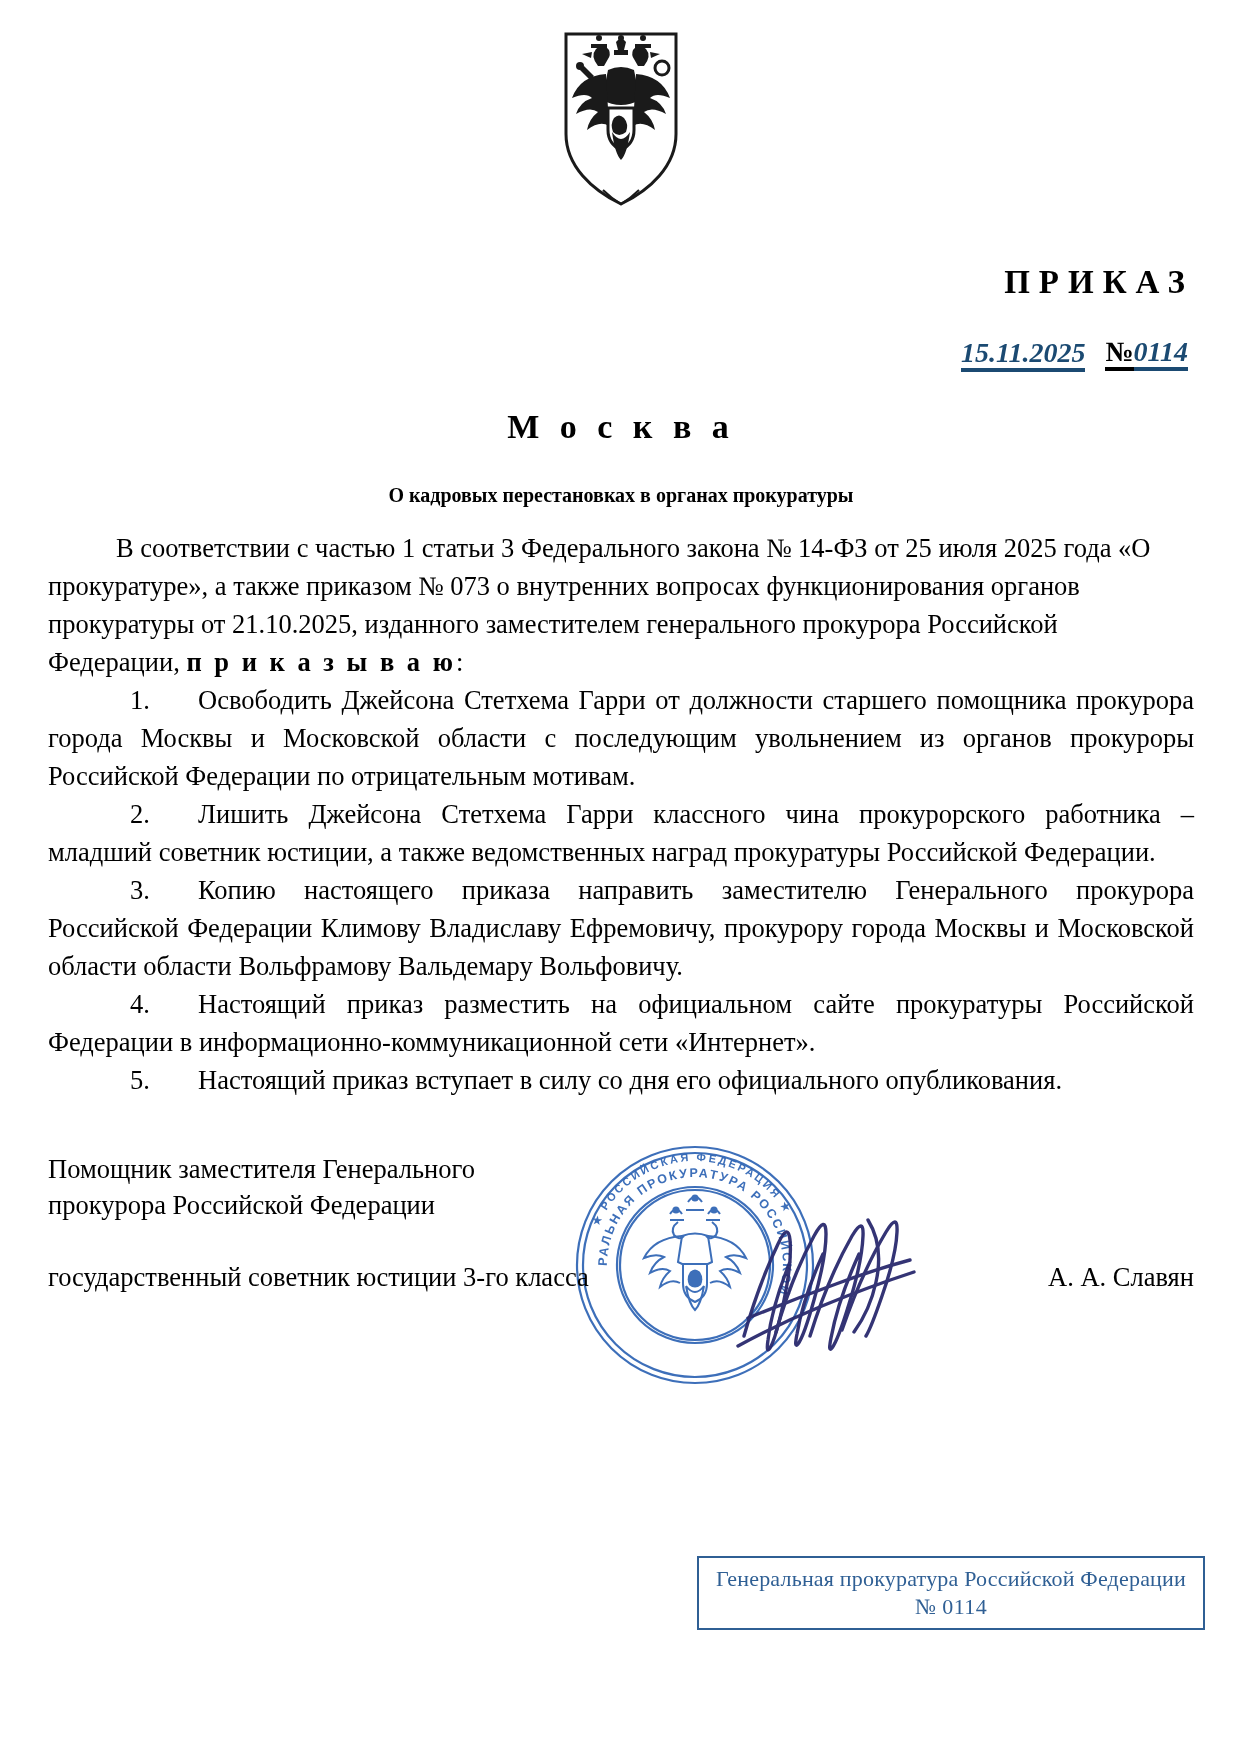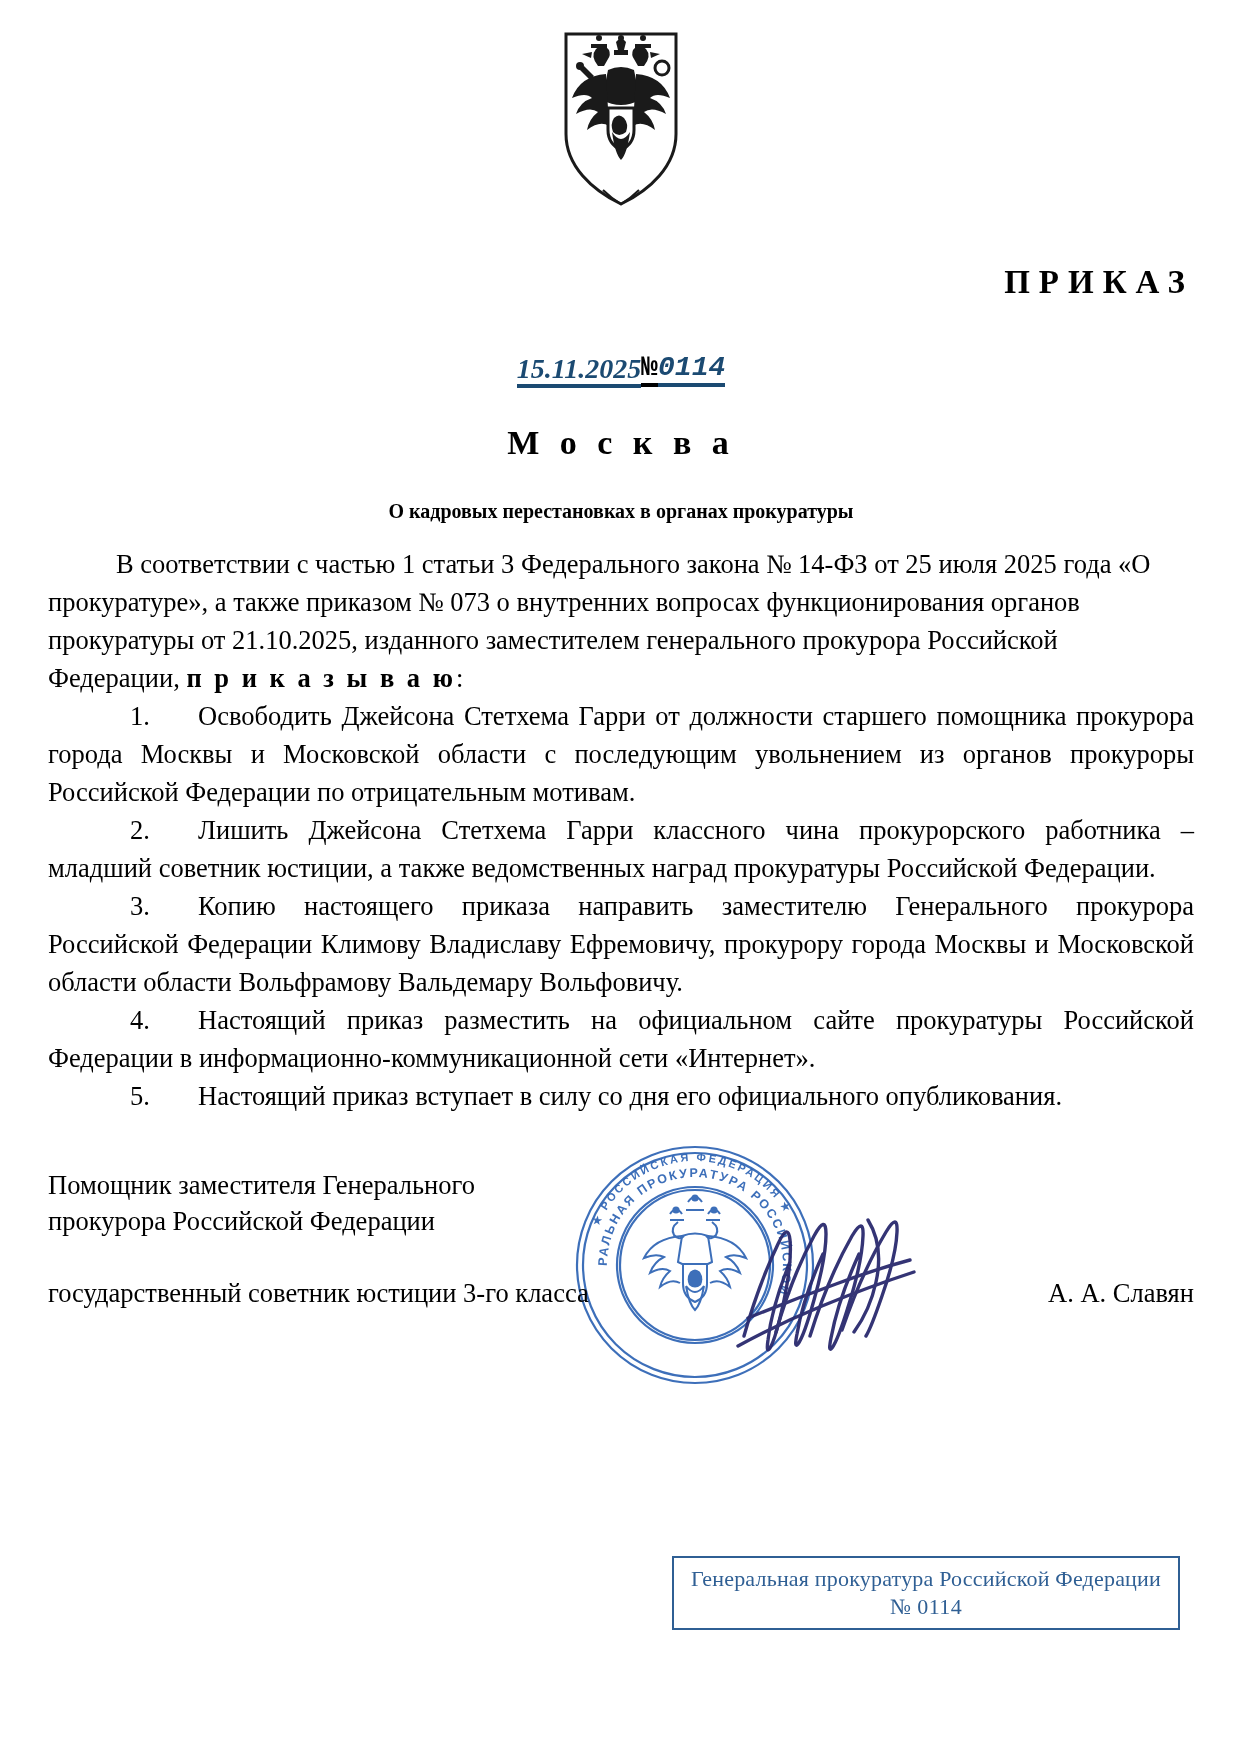--- a/index.html
+++ b/index.html
@@ -47,40 +47,40 @@
     text-align: right;
     font-weight: bold;
     font-size: 33px;
     letter-spacing: 9px;
     margin-top: 48px;
   }
 
   
   .meta-row {
     display: flex;
-    justify-content: center;
+    justify-content: flex-end;
     align-items: flex-end;
-    margin-top: 52px;
+    margin-top: 36px;
     padding: 0 6px;
+    gap: 20px;
   }
   .meta-date {
     font-style: italic;
     font-weight: bold;
     font-size: 28px;
     color: #1b4a72;
     border-bottom: 4px solid #1b4a72;
     line-height: 1.05;
     padding-bottom: 1px;
   }
   .meta-num {
     font-size: 28px;
     line-height: 1.05;
     white-space: nowrap;
     padding-bottom: 1px;
-    font-family: Liberation Mono, monospace;
   }
   .meta-num .num-sign {
     font-weight: bold;
     color: #000000;
     border-bottom: 4px solid #000000;
     display: inline-block;
     padding-bottom: 1px;
   }
   .meta-num .num-val {
     font-style: italic;
@@ -170,21 +170,21 @@
     top: 1160px;
     width: 230px;
     height: 230px;
     z-index: 4;
     pointer-events: none;
   }
 
   
   .reg-stamp {
     position: absolute;
-    left: 672px;
+    left: 697px;
     top: 1556px;
     width: 508px;
     height: 74px;
     border: 2px solid #2f5f94;
     box-sizing: border-box;
     text-align: center;
     color: #2f5f94;
     font-size: 22px;
     line-height: 28px;
     padding-top: 7px;

